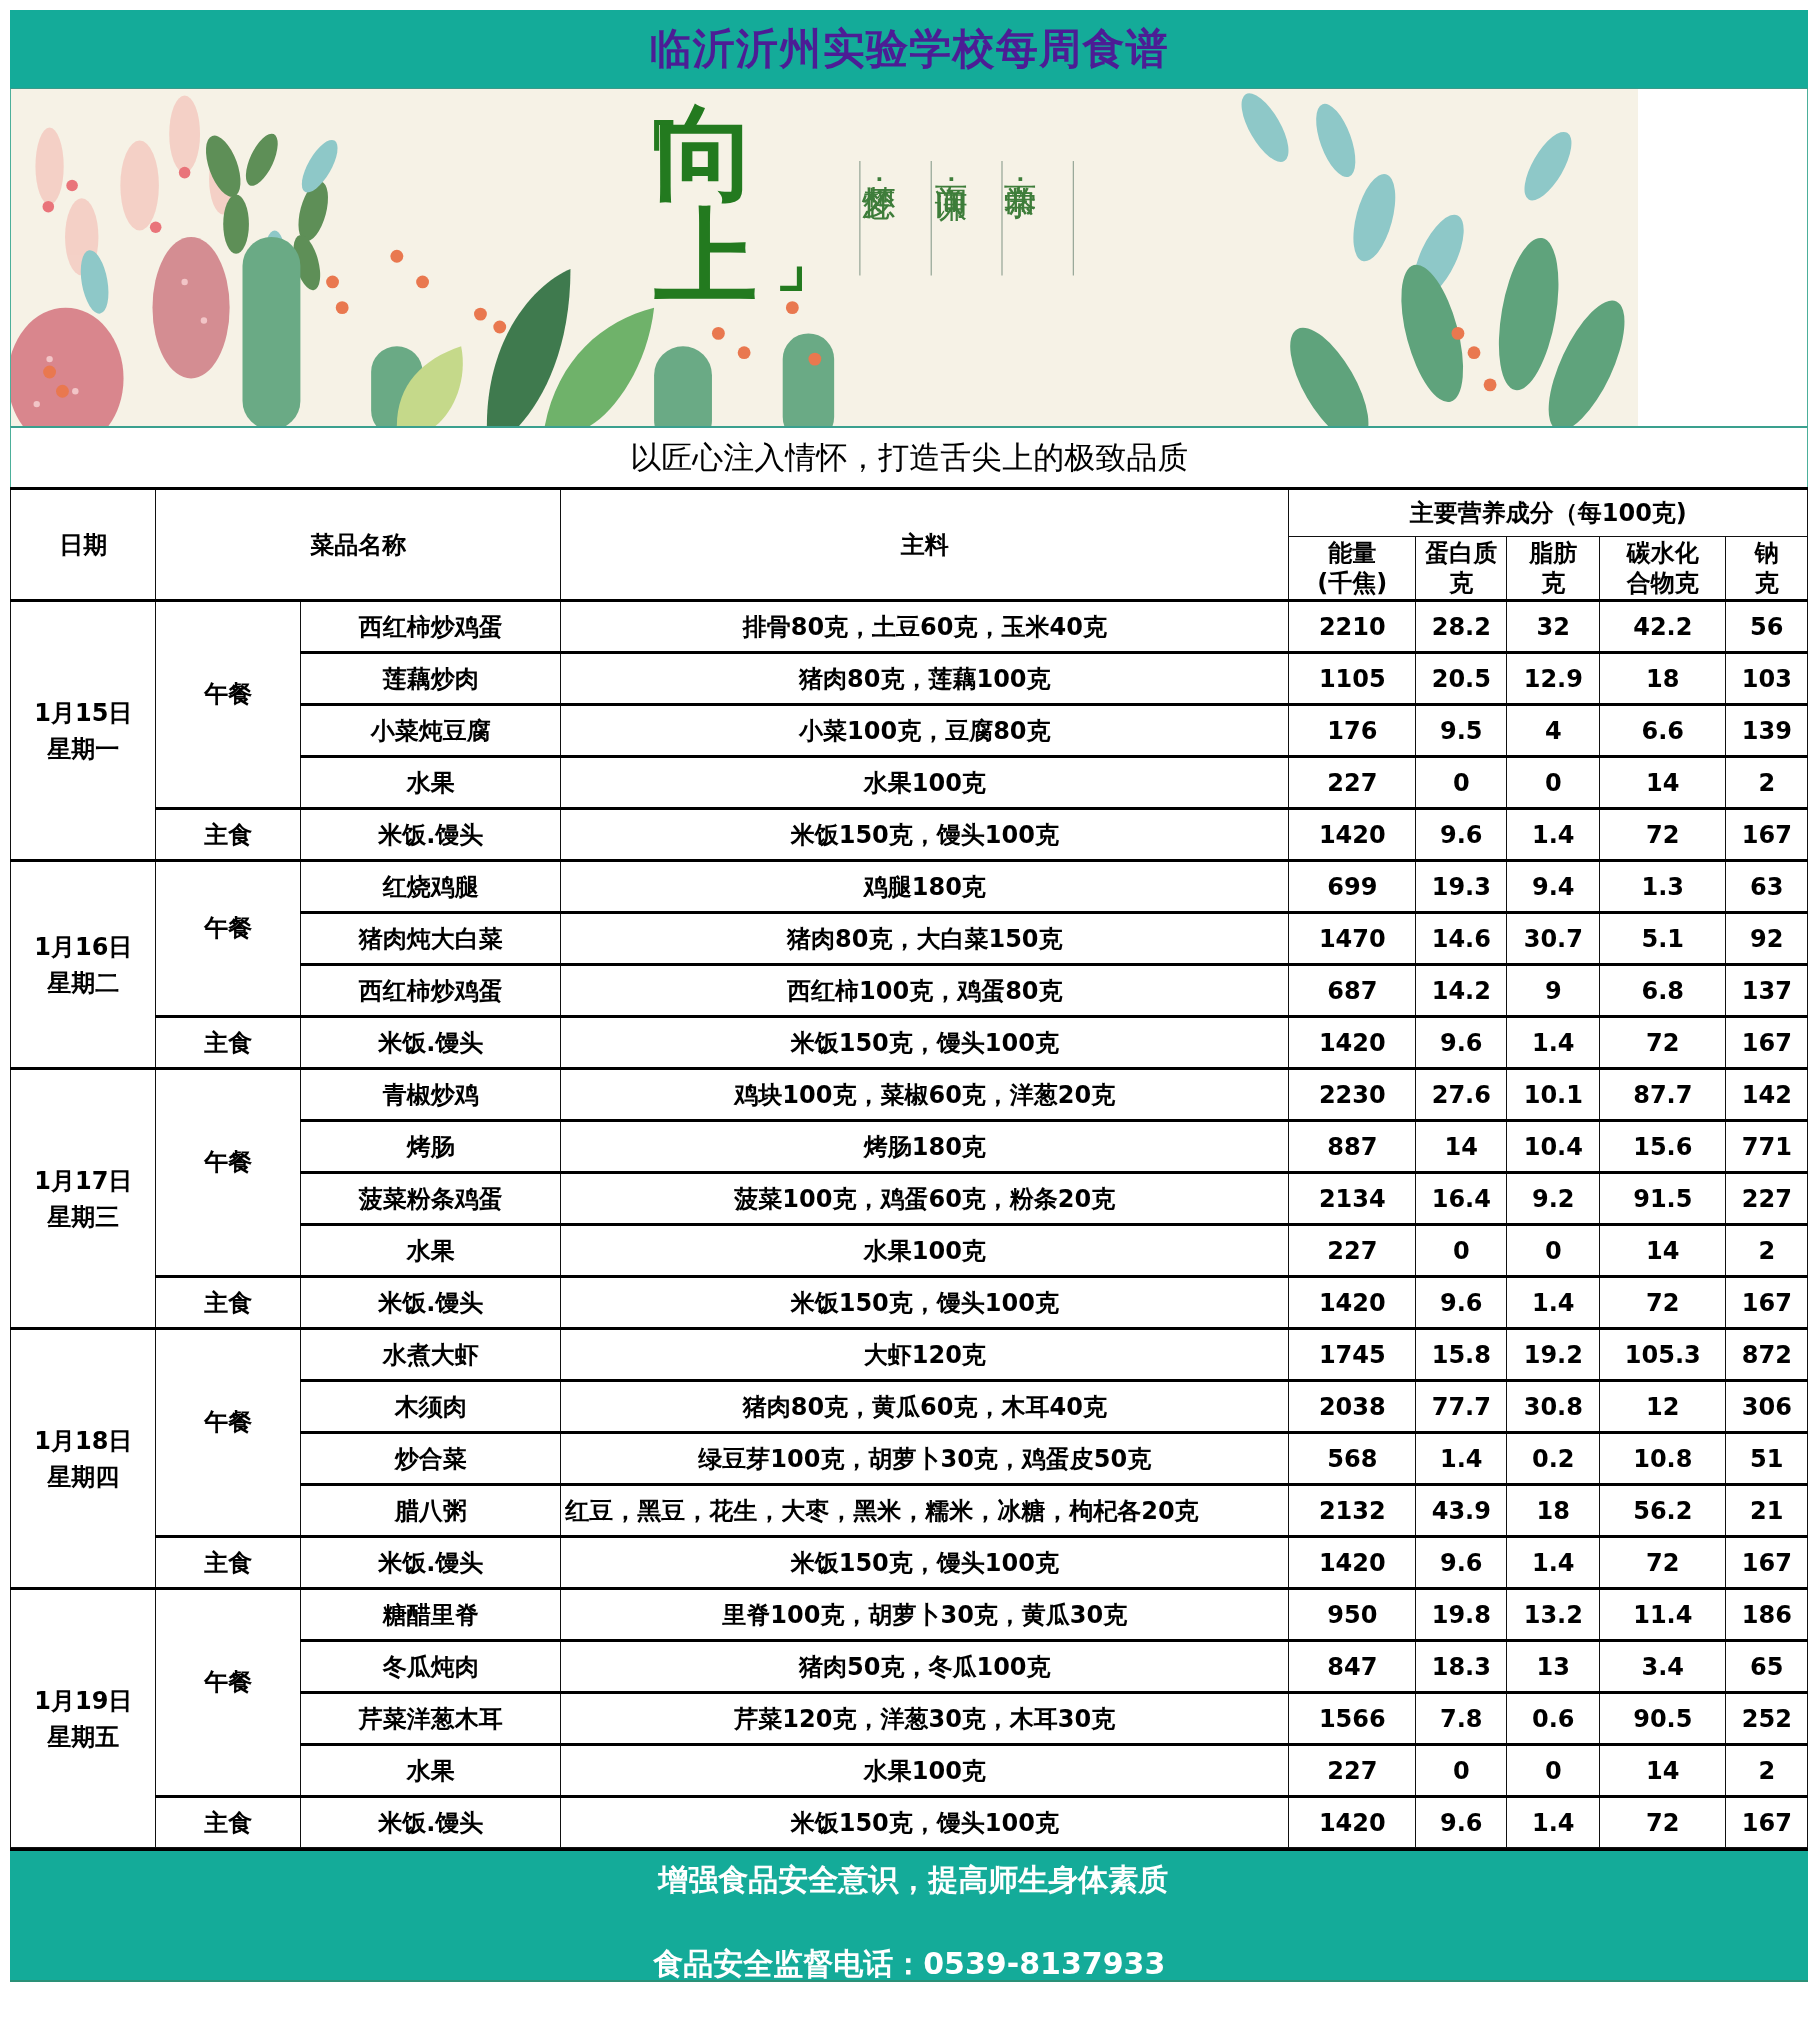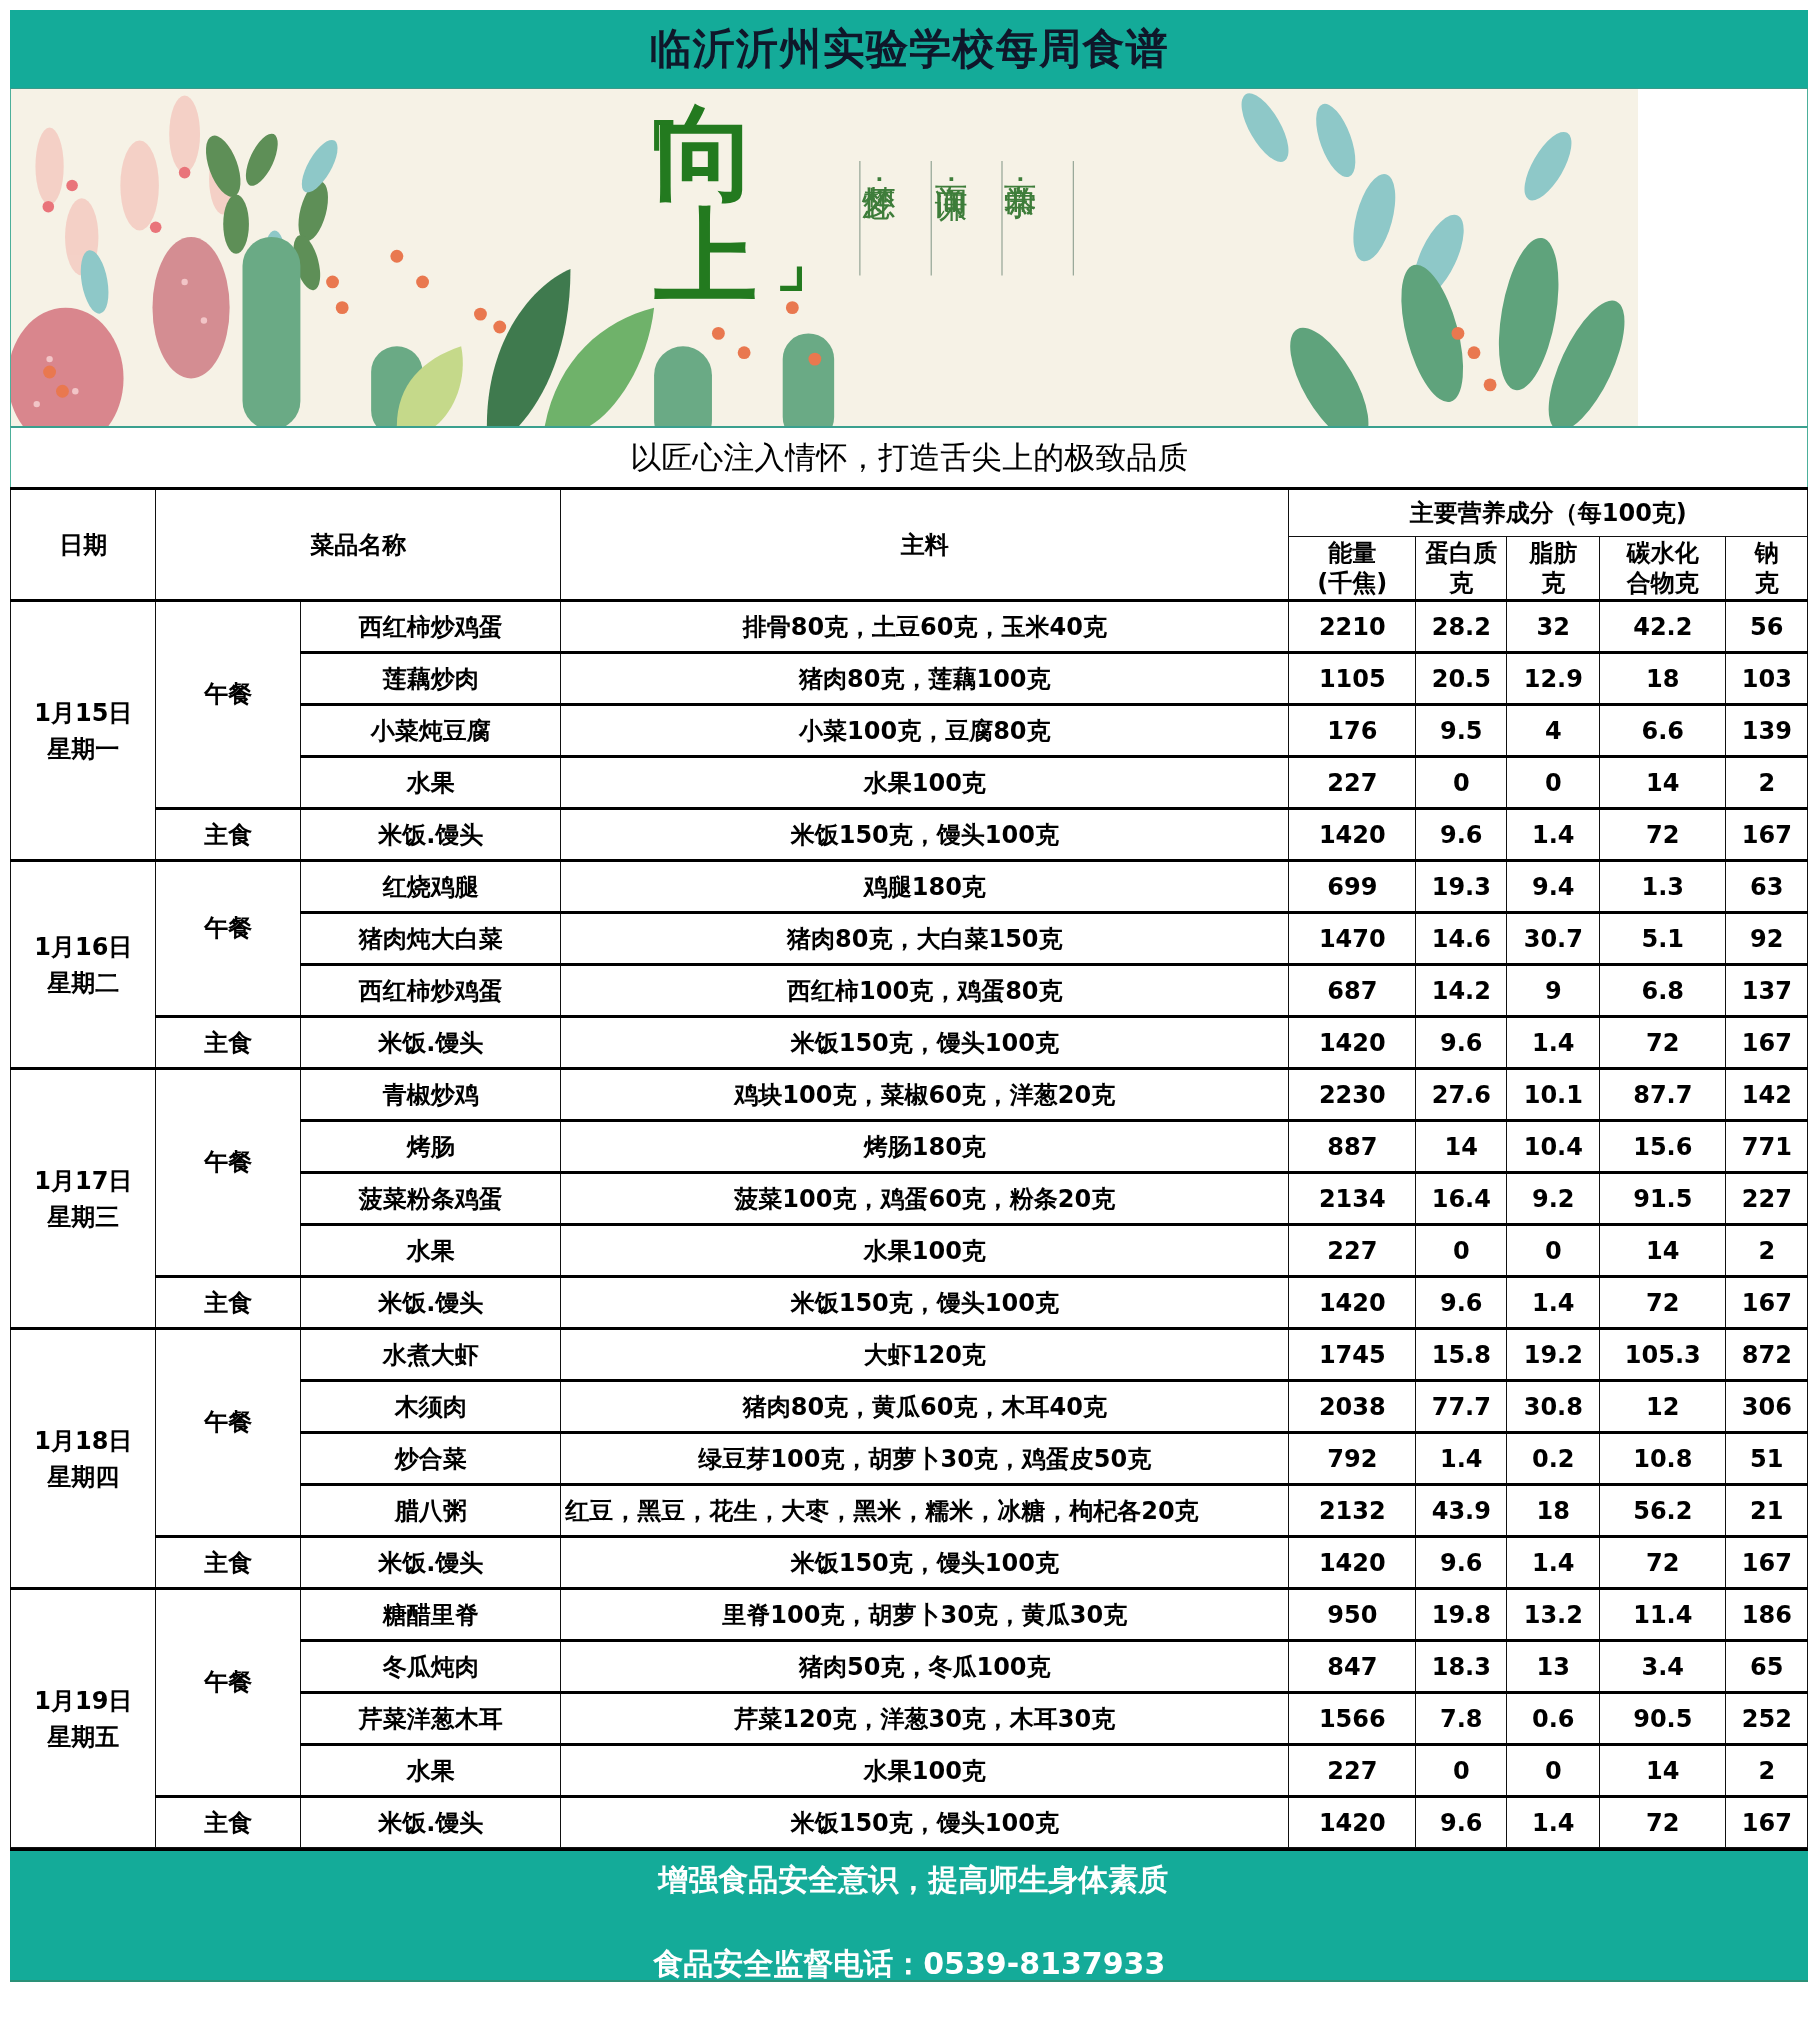--- a/index.html
+++ b/index.html
@@ -1,19 +1,19 @@
 <!DOCTYPE html>
 <html style="font-size:10.3px"><head>
 <meta charset="utf-8">
 <style>
   html, body { margin: 0; padding: 0; background: #ffffff; }
   body { width: 1818px; height: 2025px; position: relative; overflow: hidden;
          font-family: "DejaVu Sans", "Liberation Sans", sans-serif; color: #000; }
   .sheet { position: absolute; left: 10.3px; top: 10.3px; width: 1798px; }
-  .title-bar { height: 78px; background: #14ab99; color: #0f172a; display: flex; align-items: center; justify-content: center;
+  .title-bar { height: 78px; background: #14ab99; color: #4c1d95; display: flex; align-items: center; justify-content: center;
                font-size: 42px; font-weight: bold; letter-spacing: 1.3px; border-bottom: 1.3px solid #3a9a8a; }
   .subtitle-bar { height: 45px; background: #fff; display: flex; align-items: center; justify-content: center;
                   font-size: 31px; font-weight: bold; border-left: 1.3px solid #4caf9a; border-right: 1.3px solid #4caf9a;
                   border-bottom: 2.6px solid #3aa08e; }
   .banner { position: relative; height: 337px; background: #fff; border-left: 1.3px solid #4caf9a; border-right: 1.3px solid #4caf9a; overflow: hidden; }
   .banner-art { position: absolute; left: 0; top: 0; width: 1627px; height: 337px; background: #f6f2e6; overflow: hidden; }
   .slogan-bar { height: 59px; display: flex; align-items: center; justify-content: center; font-size: 31px; font-weight: normal;
                 border-left: 1.3px solid #4caf9a; border-right: 1.3px solid #4caf9a; border-top: 2.6px solid #3aa08e; }
   table.menu { border-collapse: collapse; width: 1798px; table-layout: fixed; }
   table.menu td, table.menu th { border: 1.3px solid #111; text-align: center; vertical-align: middle;
@@ -339,21 +339,21 @@
           <td class="thick-top">猪肉80克，黄瓜60克，木耳40克</td>
           <td class="thick-top">2038</td>
           <td class="thick-top">77.7</td>
           <td class="thick-top">30.8</td>
           <td class="thick-top">12</td>
           <td class="thick-top">306</td>
         </tr>
         <tr class="data">
           <td class="thick-top">炒合菜</td>
           <td class="thick-top">绿豆芽100克，胡萝卜30克，鸡蛋皮50克</td>
-          <td class="thick-top">792</td>
+          <td class="thick-top">568</td>
           <td class="thick-top">1.4</td>
           <td class="thick-top">0.2</td>
           <td class="thick-top">10.8</td>
           <td class="thick-top">51</td>
         </tr>
         <tr class="data">
           <td class="thick-top">腊八粥</td>
           <td class="thick-top left-text">红豆，黑豆，花生，大枣，黑米，糯米，冰糖，枸杞各20克</td>
           <td class="thick-top">2132</td>
           <td class="thick-top">43.9</td>

